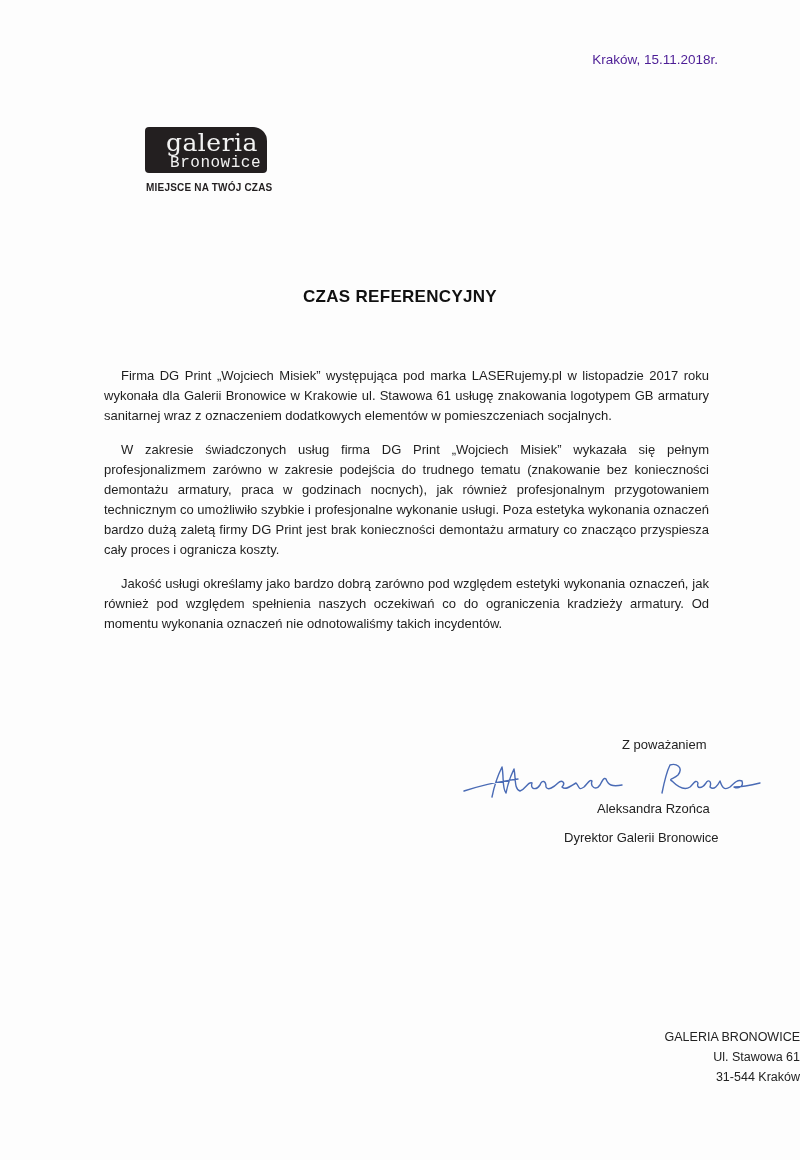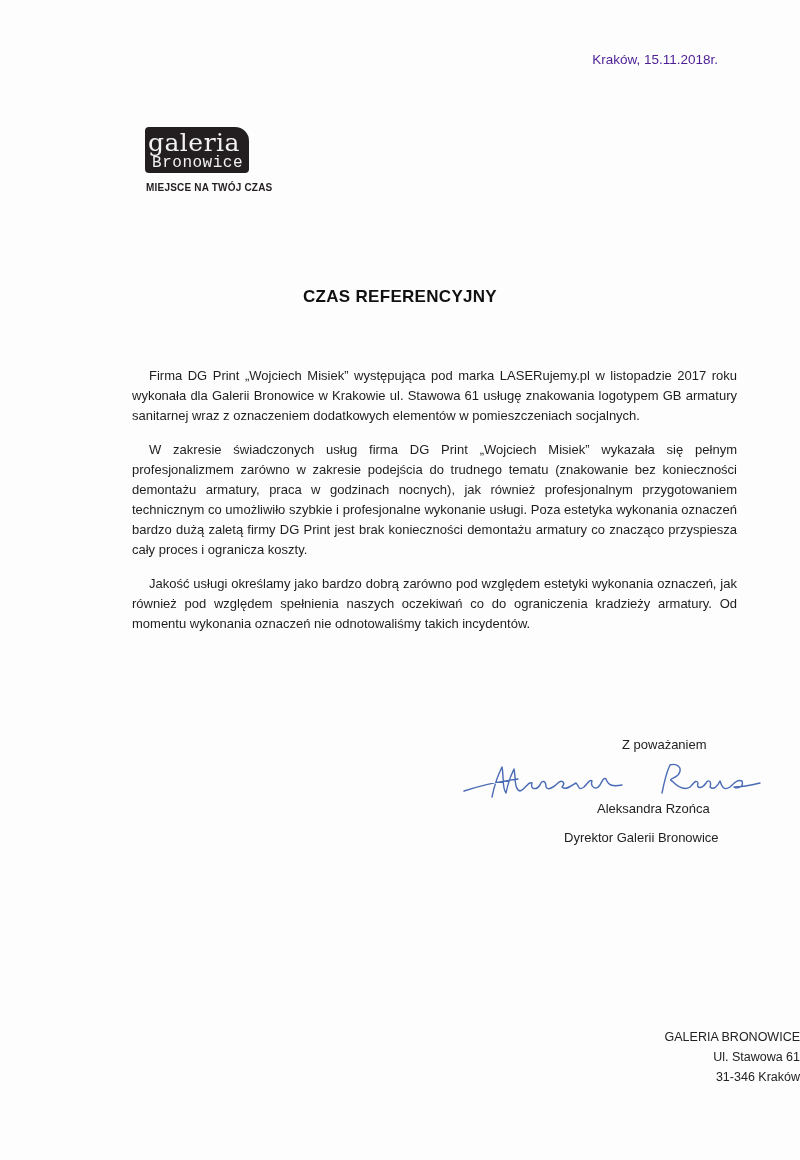--- a/index.html
+++ b/index.html
@@ -1,31 +1,31 @@
 <!DOCTYPE html>
 <html><head>
 <meta charset="utf-8">
 <style>
   html, body { margin: 0; padding: 0; background: #ffffff; }
   body { width: 800px; height: 1160px; position: relative; overflow: hidden;
          font-family: "Liberation Sans", "DejaVu Sans", sans-serif; color: #1a1a1a; }
   .page { position: absolute; inset: 0; background: #fdfdfd; }
   .date { position: absolute; top: 52px; right: 82px; font-size: 13.5px; color: #4c1d95; }
-  .logo { position: absolute; left: 145px; top: 127px; width: 104px; height: 46px;
+  .logo { position: absolute; left: 145px; top: 127px; width: 122px; height: 46px;
           background: #231f20; border-radius: 4px 14px 4px 4px; }
   .logo .l1 { position: absolute; right: 9px; top: 1px; font-family: "DejaVu Serif", serif;
               font-size: 25px; color: #f2f2f2; letter-spacing: 0.5px; line-height: 30px; }
   .logo .l2 { position: absolute; right: 6px; top: 29px; font-family: Liberation Mono, monospace;
               font-size: 16px; color: #f2f2f2; letter-spacing: 0.5px; line-height: 14px; }
   .tagline { position: absolute; left: 146px; top: 182px; font-size: 10px; font-weight: bold;
              color: #231f20; letter-spacing: 0.2px; }
   .title { position: absolute; left: 0; right: 0; top: 287px; text-align: center;
            font-size: 17px; font-weight: bold; color: #111; letter-spacing: 0.3px; }
   .body-text { position: absolute; left: 104px; width: 605px; font-size: 13px; line-height: 20px;
-               color: #1e1e1e; text-align: justify; margin-left: 28px; }
+               color: #1e1e1e; text-align: justify; }
   .body-text p { margin: 0 0 14px 0; text-indent: 17px; }
   .body-text p.noindent { text-indent: 0; }
   .p1 { top: 366px; }
   .closing { position: absolute; left: 622px; top: 737px; font-size: 13px; color: #222; }
   .signature { position: absolute; left: 462px; top: 757px; width: 300px; height: 50px; }
   .signer-name { position: absolute; left: 597px; top: 801px; font-size: 13px; color: #222; }
   .signer-role { position: absolute; left: 564px; top: 830px; font-size: 13px; color: #222; }
   .footer { position: absolute; left: 0; right: 0; top: 1027px; text-align: right;
             font-size: 12.5px; line-height: 20px; color: #222; }
   .footer div { margin-left: 10px; }
@@ -59,16 +59,16 @@
       <path d="M200 36 C 202 26, 204 16, 208 8 C 214 6, 222 10, 216 18 C 212 22, 206 22, 210 24 C 216 30, 222 34, 228 30 C 232 26, 234 22, 236 26 C 234 32, 240 32, 244 26 C 246 22, 250 24, 248 30 C 252 34, 256 28, 258 24 C 260 30, 262 34, 268 30 C 272 26, 276 22, 280 24 C 282 30, 276 32, 272 30 C 280 30, 290 28, 298 26"></path>
     </g>
   </svg>
 
   <div class="signer-name">Aleksandra Rzońca</div>
   <div class="signer-role">Dyrektor Galerii Bronowice</div>
 
   <div class="footer">
     <div>GALERIA BRONOWICE</div>
     <div>Ul. Stawowa 61</div>
-    <div>31-346 Kraków</div>
+    <div>31-544 Kraków</div>
   </div>
 
 </div>
 
 </body></html>

